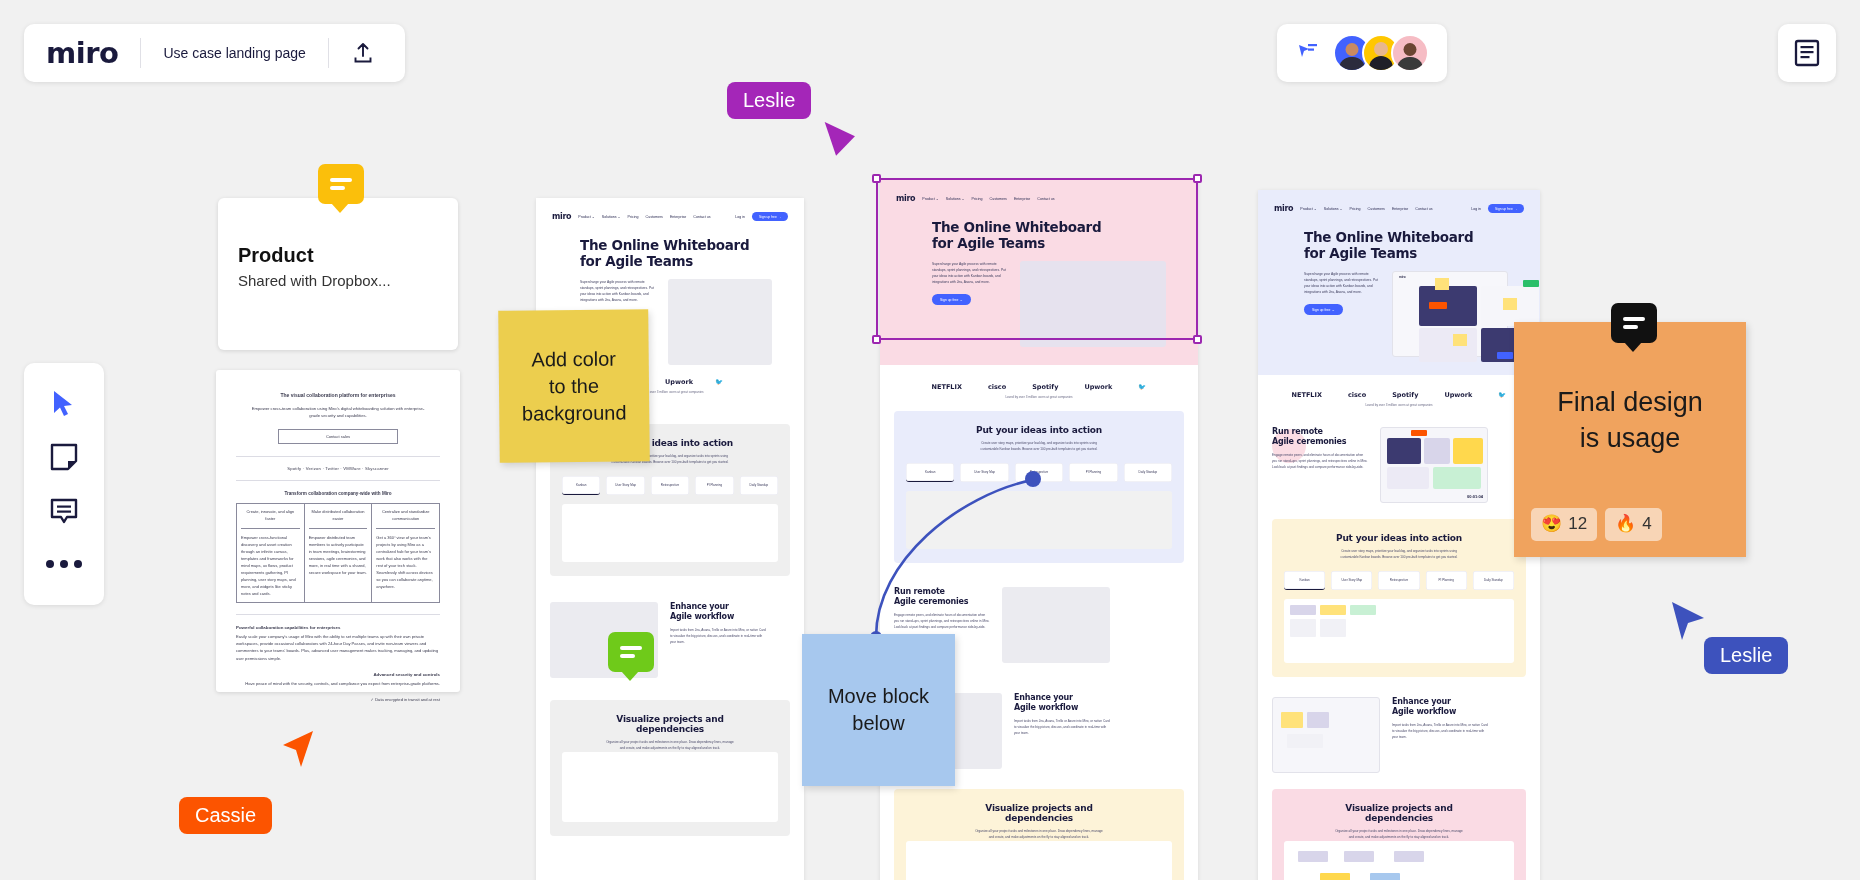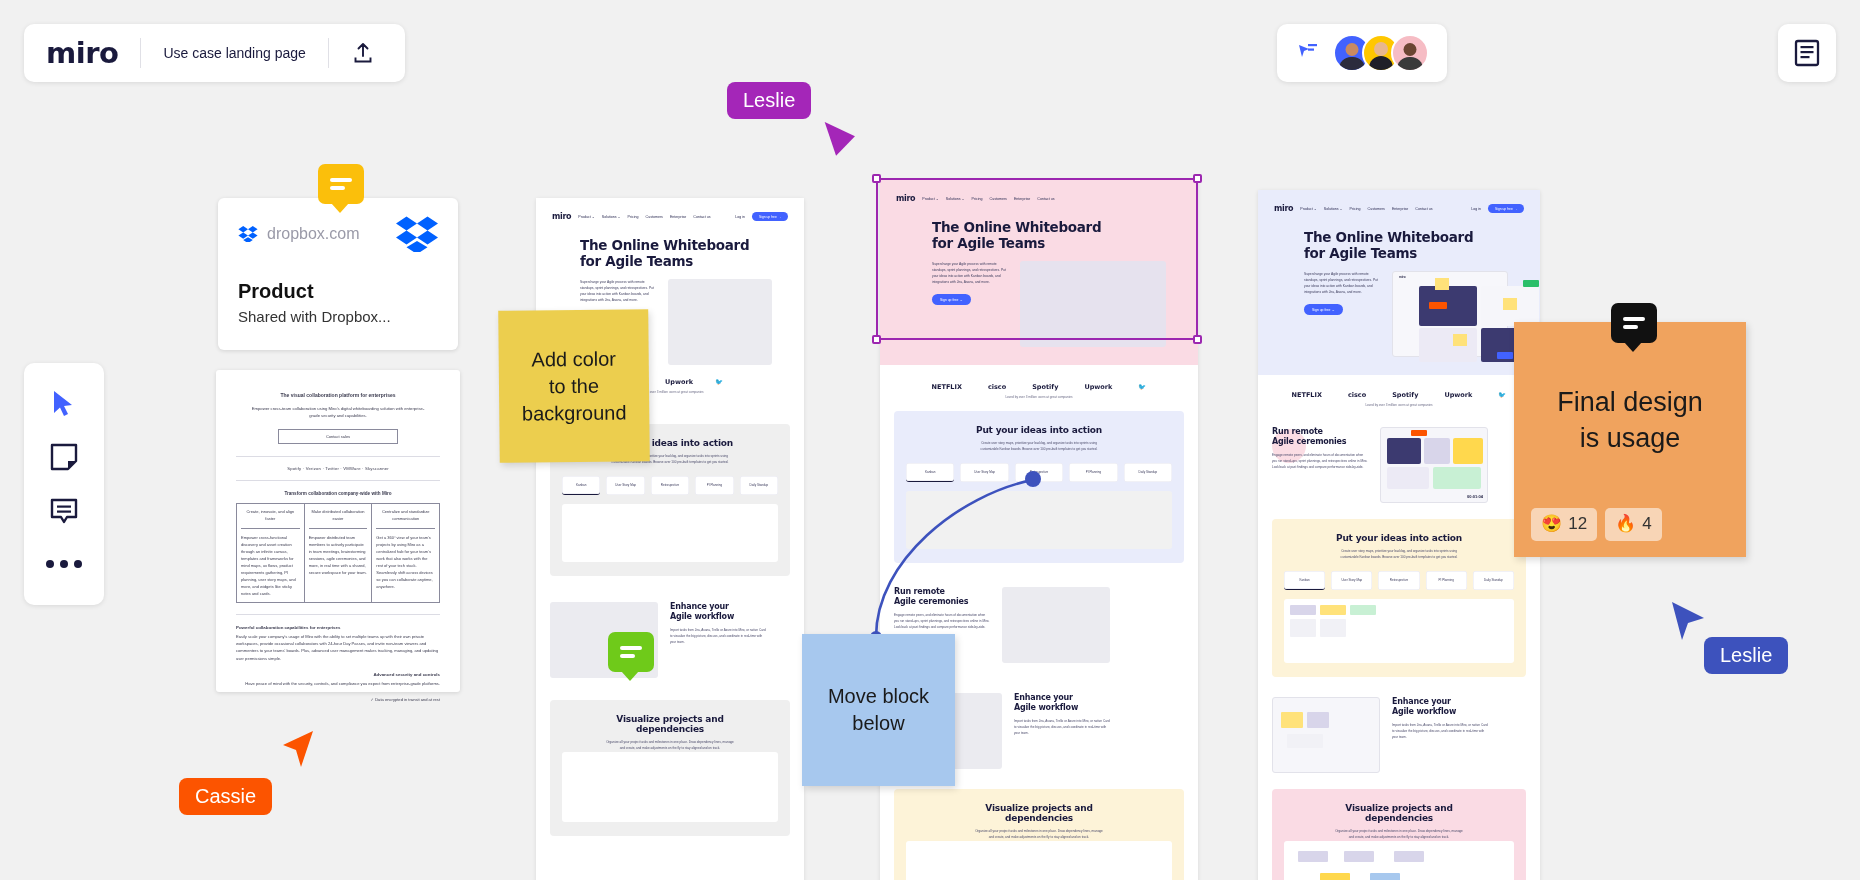--- a/index.html
+++ b/index.html
@@ -415,31 +415,20 @@
   </div>
 
   <div id="selection" data-name="selection-frame" style="left:876px; top:178px; width:322px; height:162px;">
     <div class="handle" data-name="selection-handle-tl" style="left:-6px; top:-6px;"></div>
     <div class="handle" data-name="selection-handle-tr" style="right:-6px; top:-6px;"></div>
     <div class="handle" data-name="selection-handle-bl" style="left:-6px; bottom:-6px;"></div>
     <div class="handle" data-name="selection-handle-br" style="right:-6px; bottom:-6px;"></div>
   </div>
 
   <div class="card" id="dropbox-card" data-name="dropbox-link-card">
-    <div class="db-row">
-      <div class="db-left">
-        <svg width="20" height="16" viewBox="0 0 24 20" data-name="dropbox-icon">
-          <path d="M6 0L0 4l6 4 6-4zM18 0l-6 4 6 4 6-4zM0 12l6 4 6-4-6-4zM18 8l-6 4 6 4 6-4zM6 17.5l6 4 6-4-6-3.5z" fill="#0061ff"></path>
-        </svg>
-        <span class="db-domain" data-name="dropbox-domain">dropbox.com</span>
-      </div>
-      <svg width="42" height="36" viewBox="0 0 24 20" data-name="dropbox-logo-icon">
-        <path d="M6 0L0 4l6 4 6-4zM18 0l-6 4 6 4 6-4zM0 12l6 4 6-4-6-4zM18 8l-6 4 6 4 6-4zM6 17.5l6 4 6-4-6-3.5z" fill="#0061ff"></path>
-      </svg>
-    </div>
     <div class="db-title" data-name="dropbox-card-title">Product</div>
     <div class="db-sub" data-name="dropbox-card-subtitle">Shared with Dropbox...</div>
   </div>
 
   <div class="cbubble" data-name="comment-pin-dropbox" style="left:318px; top:164px; background:#fbbf0b;">
     <div class="lines" data-name="comment-icon">
         <i></i>
         <i></i>
       </div>
   </div>
@@ -524,21 +513,21 @@
   </div>
   <style>#board > .cbubble[data-name="comment-pin-final"]:after{border-top:10px solid #111;}</style>
 
   <div class="nametag" data-name="cursor-leslie-top" style="left:727px; top:82px; background:#a426b8;">
     <span data-name="cursor-label">Leslie</span>
   </div>
   <svg class="cursor" data-name="cursor-arrow-leslie-top" style="left:818px; top:122px;" width="40" height="40" viewBox="0 0 40 40">
     <path d="M36 38 L20 6 L4 28 Z" fill="#a426b8" transform="rotate(188 20 20)"></path>
   </svg>
 
-  <div class="nametag" data-name="cursor-cassie" style="left:179px; top:778px; background:#fc5400;">
+  <div class="nametag" data-name="cursor-cassie" style="left:179px; top:797px; background:#fc5400;">
     <span data-name="cursor-label">Cassie</span>
   </div>
   <svg class="cursor" data-name="cursor-arrow-cassie" style="left:277px; top:727px;" width="40" height="44" viewBox="0 0 40 44">
     <path d="M36 4 L6 18 L19 23 L24 40 Z" fill="#fc5400"></path>
   </svg>
 
   <div class="nametag" data-name="cursor-leslie-bottom" style="left:1704px; top:637px; background:#3d52bd;">
     <span data-name="cursor-label">Leslie</span>
   </div>
   <svg class="cursor" data-name="cursor-arrow-leslie-bottom" style="left:1668px; top:598px;" width="42" height="46" viewBox="0 0 42 46">

